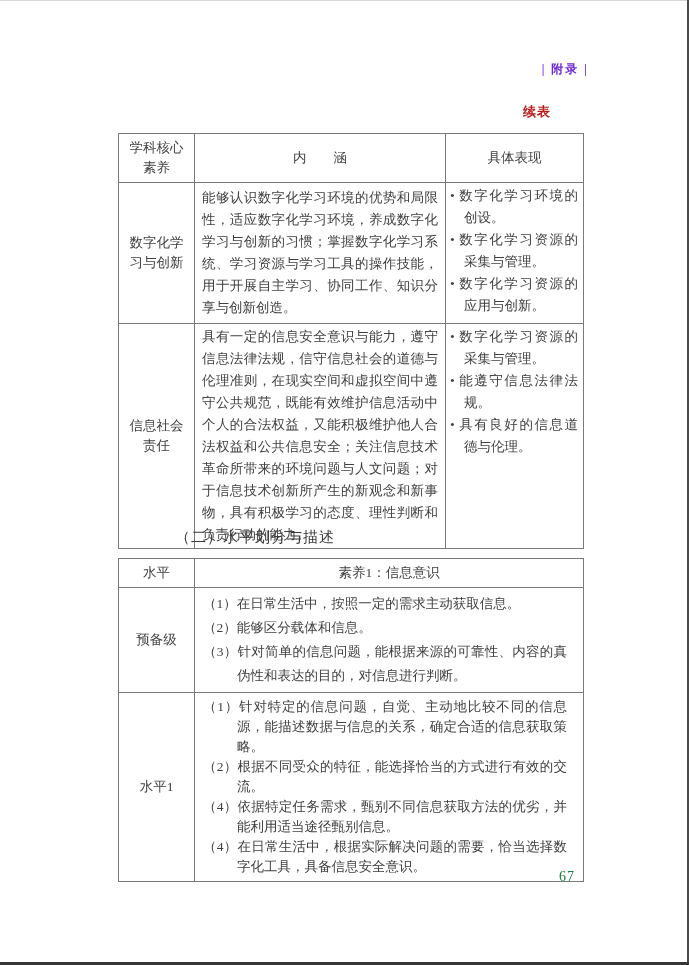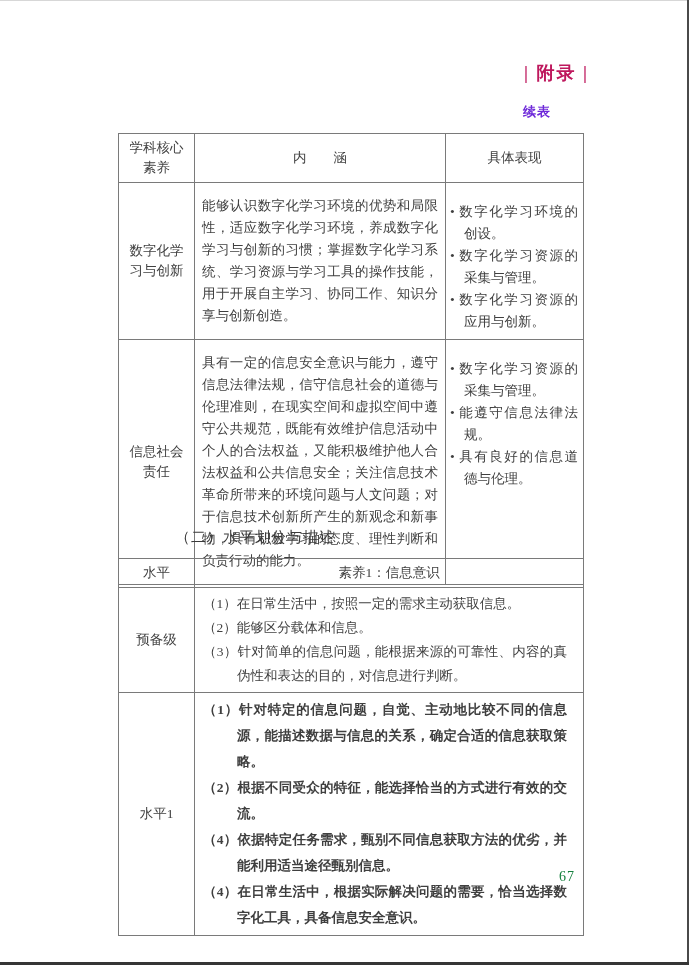--- a/index.html
+++ b/index.html
@@ -10,25 +10,25 @@
     font-family:"Liberation Serif","DejaVu Serif",serif;
     color:#3f3f3f;
     overflow:hidden;
   }
   .edge-top{position:absolute;top:0;left:0;width:689px;height:1px;background:#d7d7d7;}
   .edge-right{position:absolute;top:0;right:0;width:2px;height:965px;background:#4a4a4a;}
   .edge-bottom{position:absolute;bottom:0;left:0;width:689px;height:3px;background:#353535;}
 
   .appendix{
     position:absolute;top:61px;right:100px;
-    font-size:18px;font-weight:bold;color:#be185d;letter-spacing:2px;
+    font-size:12px;font-weight:bold;color:#6d28d9;letter-spacing:2px;
   }
   .continued{
     position:absolute;top:103px;right:138px;
-    font-size:13px;font-weight:bold;color:#6d28d9;letter-spacing:1px;
+    font-size:13px;font-weight:bold;color:#b91c1c;letter-spacing:1px;
   }
 
   table{border-collapse:collapse;table-layout:fixed;}
   td,th{border:1px solid #7a7a7a;font-weight:normal;vertical-align:middle;}
 
   .t1{position:absolute;left:118px;top:133px;width:465px;border-radius:24px;}
   .t2{position:absolute;left:118px;top:558px;width:465px;}
 
   .t1 col.c1,.t2 col.c1{width:76px;}
   .t1 col.c2{width:251px;}
@@ -40,37 +40,37 @@
   }
   .t1 tr.hd{height:47px;}
   .t1 tr.r1{height:133px;}
   .t1 tr.r2{height:192px;}
   .t2 tr.hd{height:26px;}
   .t2 tr.r1{height:100px;}
   .t2 tr.r2{height:156px;}
 
   td.content{
     font-size:13.5px;line-height:22px;
-    padding:12px 7px;text-align:justify;text-justify:inter-ideograph;
+    padding:2px 7px;text-align:justify;text-justify:inter-ideograph;
     vertical-align:middle;color:#3f3f3f;
   }
   td.bullets{
     font-size:13.5px;line-height:22px;
-    padding:18px 5px 6px 4px;vertical-align:top;text-align:justify;
+    padding:2px 5px 6px 4px;vertical-align:top;text-align:justify;
   }
   .t1 tr.r2 td.bullets{vertical-align:top;}
   .bullet{padding-left:14px;text-indent:-14px;}
   .bullet::before{content:"\2022";margin-right:3px;}
 
   td.items{
     font-size:13.5px;
     padding:4px 16px 4px 8px;text-align:justify;vertical-align:middle;color:#3f3f3f;
   }
   .t2 tr.r1 td.items{line-height:24px;}
-  .t2 tr.r2 td.items{line-height:26px;font-weight:bold;}
+  .t2 tr.r2 td.items{line-height:20px;}
   .num-item{padding-left:34px;text-indent:-34px;}
 
   .section-heading{
     position:absolute;left:142px;top:528px;
     font-size:15px;color:#3a3a3a;letter-spacing:1px;margin-left:33px;
   }
   .page-number{
     position:absolute;left:559px;top:869px;
     font-size:14px;color:#15803d;letter-spacing:1px;
   }

